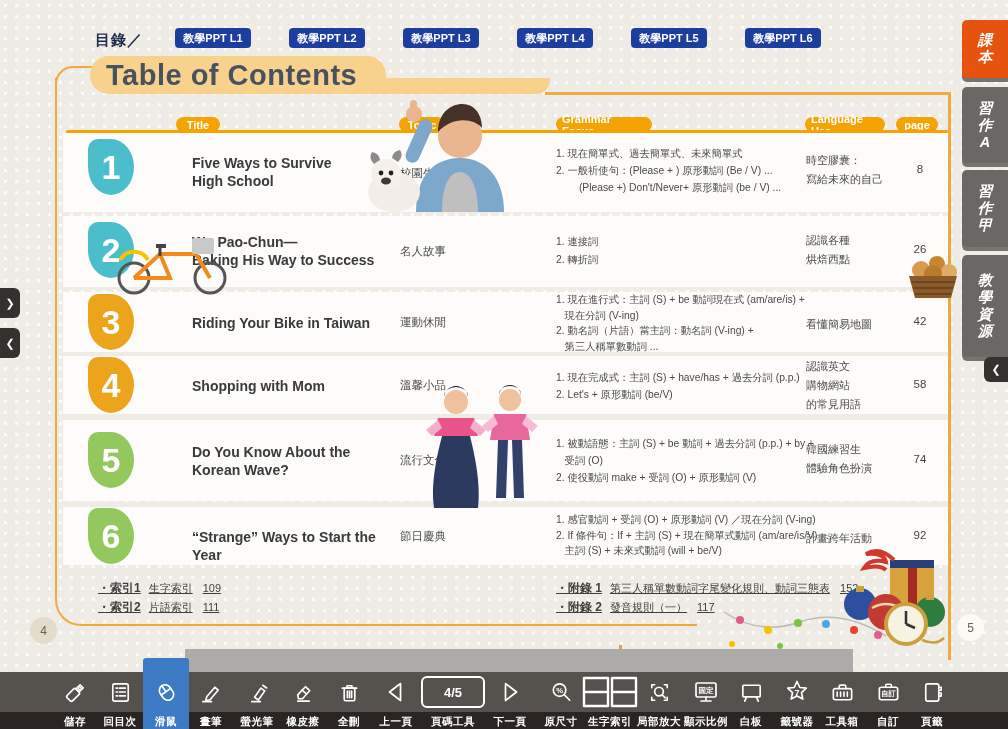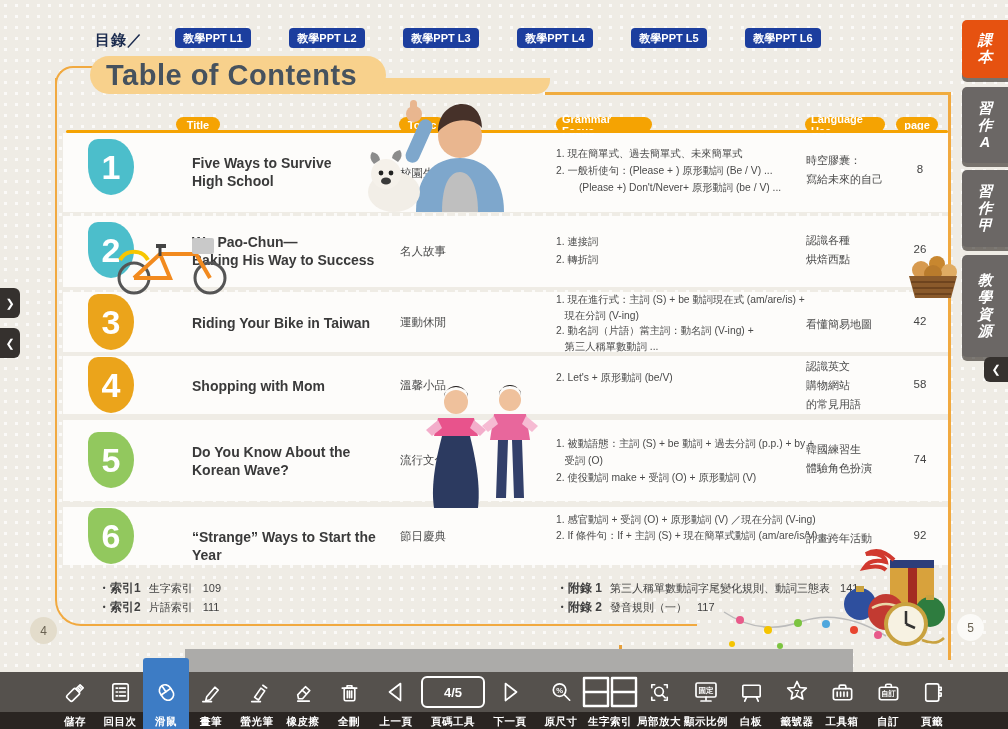--- a/index.html
+++ b/index.html
@@ -33,21 +33,21 @@
   .unum{position:absolute;left:25px;width:46px;height:56px;border-radius:10px 50% 50% 50%;
     color:#fff;font-size:34px;font-weight:bold;display:flex;align-items:center;justify-content:center;}
   .c-teal{background:#4CBECB;} .c-orange{background:#EBA41B;} .c-green{background:#92C85E;}
   .utitle{position:absolute;left:129px;width:210px;font-size:14px;font-weight:bold;color:#3A3A3A;line-height:18px;}
   .utopic{position:absolute;left:337px;width:100px;font-size:11.5px;color:#4A4A4A;}
   .ugram{position:absolute;left:493px;width:255px;font-size:10.3px;color:#4A4A4A;line-height:15.5px;}
   .ugram div{white-space:pre;}
   .ulang{position:absolute;left:743px;width:105px;font-size:11px;color:#4A4A4A;line-height:19px;}
   .upage{position:absolute;left:837px;width:40px;text-align:center;font-size:11.5px;color:#444;}
   
-  .fnote{font-size:11px;color:#3F3F3F;z-index:2;}
+  .fnote{font-size:11px;color:#3F3F3F;z-index:2;text-decoration:underline;}
   .fnote b{font-size:12px;margin-right:8px;}
   .fnote .pg{margin-left:10px;}
   .pagedot{width:27px;height:27px;border-radius:50%;display:flex;align-items:center;justify-content:center;
     font-size:12px;color:#6A6252;z-index:2;}
   
   .vtab{right:0;width:46px;color:#fff;font-weight:bold;font-size:14.5px;border-radius:5px 0 0 5px;
     display:flex;align-items:center;justify-content:center;box-shadow:0 4px 0 rgba(20,15,10,.55);cursor:pointer;z-index:8;}
   .vtext{width:16px;word-break:break-all;line-height:17px;text-align:center;font-style:italic;}
   .tab-active{background:#E65210;} .tab-gray{background:#6B6765;}
   .edge-tab{background:#35312E;color:#fff;display:flex;align-items:center;justify-content:center;
@@ -150,20 +150,21 @@
     <div class="upage" style="top:23px">42</div>
   </div>
 
   <div class="abs band" style="top:356px;height:58px">
     <div class="unum c-orange" style="top:1px">4</div>
     <div class="utitle" style="top:21px">
       <div>Shopping with Mom</div>
       </div>
     <div class="utopic" style="top:22px">溫馨小品</div>
     <div class="ugram" style="top:13px;line-height:17px">
+      <div>1. 現在完成式：主詞 (S) + have/has + 過去分詞 (p.p.)</div>
         <div>2. Let's + 原形動詞 (be/V)</div>
       </div>
     <div class="ulang" style="top:1px">
       <div>認識英文</div>
         <div>購物網站</div>
         <div>的常見用語</div>
       </div>
     <div class="upage" style="top:22px">58</div>
   </div>
 
@@ -188,33 +189,34 @@
 
   <div class="abs band" style="top:507px;height:58px">
     <div class="unum c-green" style="top:1px">6</div>
     <div class="utitle" style="top:21px">
       <div>“Strange” Ways to Start the Year</div>
       </div>
     <div class="utopic" style="top:22px">節日慶典</div>
     <div class="ugram" style="top:5px">
       <div>1. 感官動詞 + 受詞 (O) + 原形動詞 (V) ／現在分詞 (V-ing)</div>
         <div>2. If 條件句：If + 主詞 (S) + 現在簡單式動詞 (am/are/is/V) ...,</div>
+        <div>   主詞 (S) + 未來式動詞 (will + be/V)</div>
       </div>
     <div class="ulang" style="top:22px">
       <div>計畫跨年活動</div>
       </div>
     <div class="upage" style="top:22px">92</div>
   </div>
 
   <div class="abs fnote" style="left:98px;top:580px">
     <b>・索引1</b><span>生字索引</span><span class="pg">109</span></div>
   <div class="abs fnote" style="left:98px;top:599px">
     <b>・索引2</b><span>片語索引</span><span class="pg">111</span></div>
   <div class="abs fnote" style="left:556px;top:580px">
-    <b>・附錄 1</b><span>第三人稱單數動詞字尾變化規則、動詞三態表</span><span class="pg">141</span></div>
+    <b>・附錄 1</b><span>第三人稱單數動詞字尾變化規則、動詞三態表</span><span class="pg">152</span></div>
   <div class="abs fnote" style="left:556px;top:599px">
     <b>・附錄 2</b><span>發音規則（一）</span><span class="pg">117</span></div>
 
   <div class="abs pagedot" style="left:30px;top:617px;background:#E3DCCB">4</div>
   <div class="abs pagedot" style="left:957px;top:614px;background:#FBFAF7">5</div>
 
   <svg class="abs illus" style="left:356px;top:96px" width="192" height="116" viewBox="0 0 192 116">
     <path d="M60 116 C60 80 78 62 104 62 C130 62 148 82 148 116 Z" fill="#7EA7CC"></path>
     <path d="M86 116 C86 88 94 76 104 76 C114 76 122 90 122 116 Z" fill="#BFBFBF"></path>
     <circle cx="104" cy="40" r="22" fill="#E9B68F"></circle>

